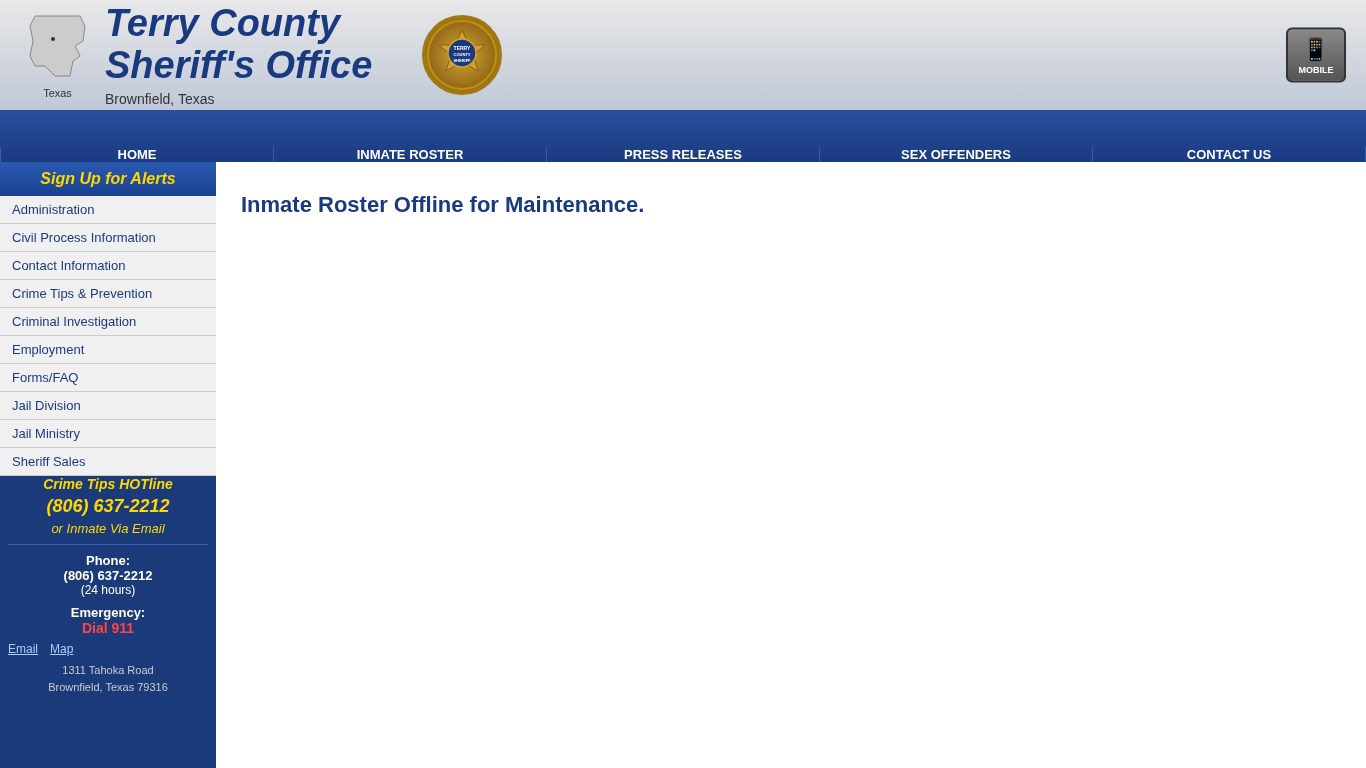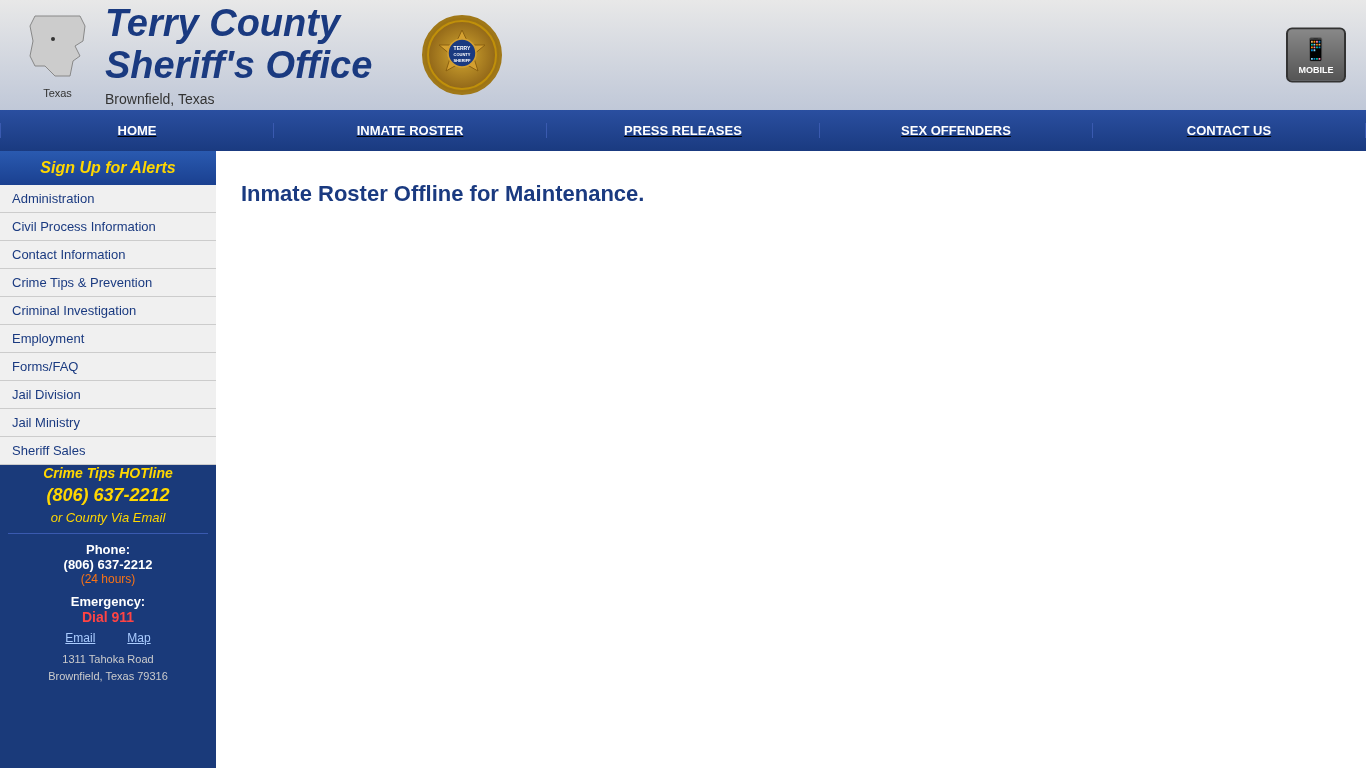--- a/index.html
+++ b/index.html
@@ -111,24 +111,23 @@
       font-weight: bold;
     }
     .mobile-btn .phone-icon {
       font-size: 22px;
       margin-bottom: 2px;
     }
 
     
     #navbar {
       background: linear-gradient(to bottom, #2a4fa0 0%, #1a3a80 100%);
-      height: 41px;
-      display: flex;
-      align-items: center;
-      text-decoration: underline;
+      height: 52px;
+      display: flex;
+      align-items: flex-end;
     }
     .nav-item {
       flex: 1;
       display: flex;
       align-items: center;
       justify-content: center;
       color: #fff;
       font-size: 13px;
       font-weight: bold;
       text-transform: uppercase;
@@ -211,37 +210,37 @@
       font-weight: bold;
       color: #fff;
     }
     .phone-number {
       font-size: 13px;
       font-weight: bold;
       color: #fff;
     }
     .phone-hours {
       font-size: 12px;
-      color: #f97316;
+      color: #ffffff;
     }
     .emergency-label {
       font-size: 13px;
       font-weight: bold;
       color: #fff;
       margin-top: 6px;
     }
     .dial-911 {
       font-size: 14px;
       font-weight: bold;
       color: #ff4444;
     }
     .contact-links {
       display: flex;
-      justify-content: center;
-      gap: 32px;
+      justify-content: flex-start;
+      gap: 12px;
       margin: 6px 0;
     }
     .contact-link {
       font-size: 12px;
       color: #aaccff;
       text-decoration: underline;
       cursor: pointer;
     }
     .address-text {
       font-size: 11px;
@@ -324,21 +323,21 @@
       <div class="sidebar-item">Employment</div>
       <div class="sidebar-item">Forms/FAQ</div>
       <div class="sidebar-item">Jail Division</div>
       <div class="sidebar-item">Jail Ministry</div>
       <div class="sidebar-item">Sheriff Sales</div>
     </div>
 
     <div id="sidebar-info">
       <div class="crime-tips-title">Crime Tips HOTline</div>
       <div class="crime-tips-phone">(806) 637-2212</div>
-      <div class="crime-tips-email">or County Via Email</div>
+      <div class="crime-tips-email">or Inmate Via Email</div>
       <hr class="info-divider">
       <div class="phone-label">Phone:</div>
       <div class="phone-number">(806) 637-2212</div>
       <div class="phone-hours">(24 hours)</div>
       <div class="emergency-label" style="margin-top:8px;">Emergency:</div>
       <div class="dial-911">Dial 911</div>
       <div class="contact-links">
         <span class="contact-link">Email</span>
         <span class="contact-link">Map</span>
       </div>

